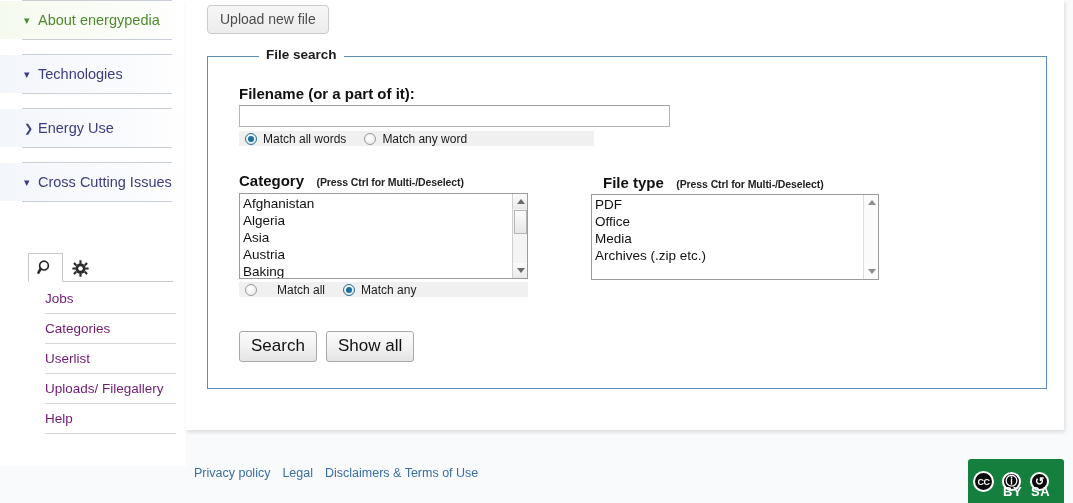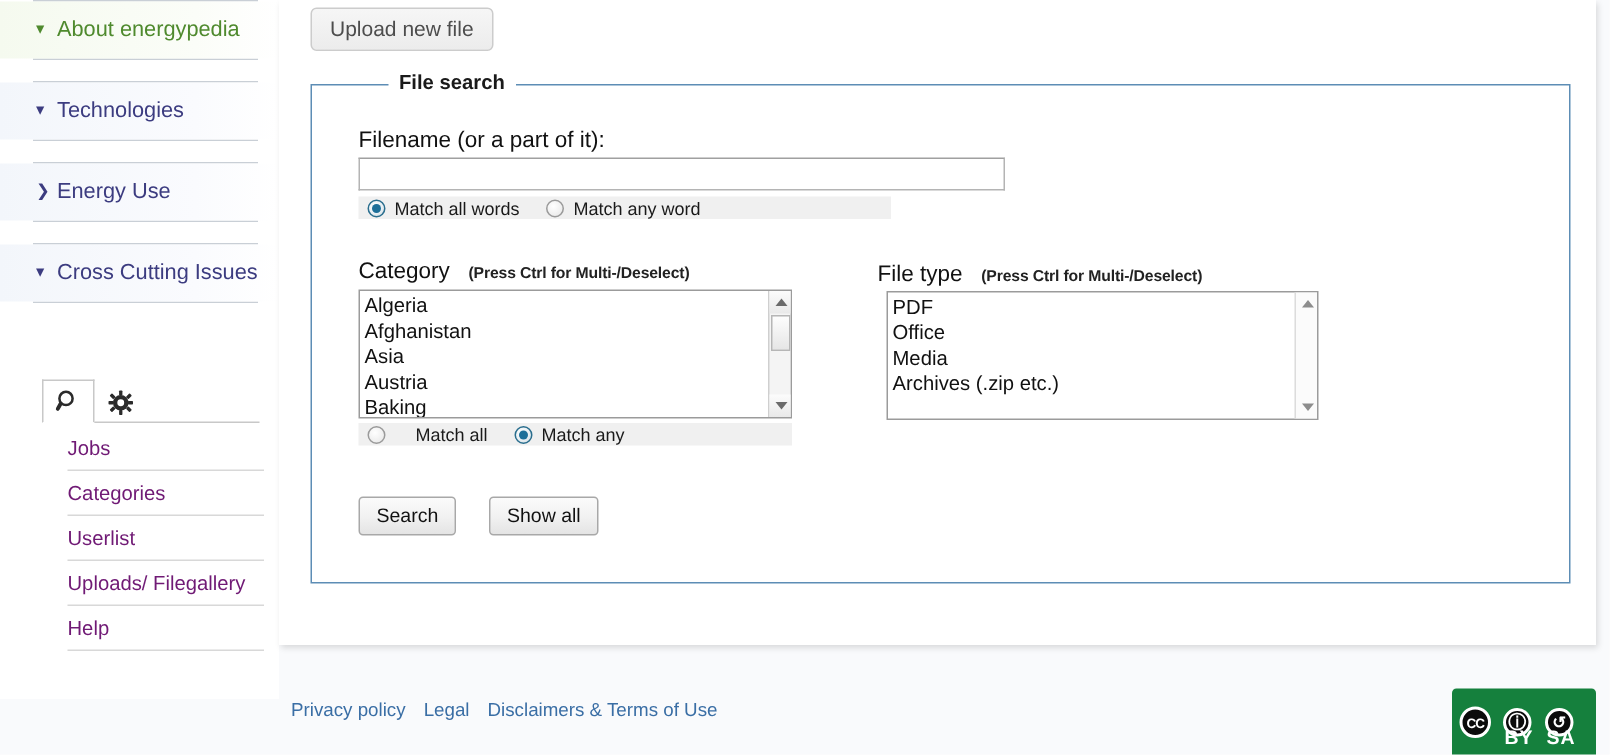--- a/index.html
+++ b/index.html
@@ -114,21 +114,21 @@
     background: #ffffff;
     padding: 0 7px;
     font-size: 13.5px;
     font-weight: bold;
     color: #1a1a1a;
     margin-left: 34px;
   }
 
   .fld-label {
     font-size: 15px;
-    font-weight: normal;
+    font-weight: bold;
     color: #111111;
   }
   .hint {
     font-size: 10.5px;
     font-weight: bold;
     color: #222222;
     letter-spacing: -0.1px;
   }
 
   #filename-label { position: absolute; left: 31px; top: 28px; }
@@ -179,21 +179,21 @@
     width: 6px; height: 6px;
     border-radius: 50%;
     background: #1d6f99;
   }
   .rb .rb-text {
     font-size: 12px;
     color: #1a1a1a;
   }
 
   #category-label { position: absolute; left: 31px; top: 115px; }
-  #filetype-label { position: absolute; left: 377px; top: 117px; }
+  #filetype-label { position: absolute; left: 395px; top: 117px; }
 
   .listbox {
     position: absolute;
     border: 1px solid #9b9b9b;
     background: #ffffff;
     overflow: hidden;
   }
   #category-listbox { left: 31px; top: 136px; width: 289px; height: 86px; }
   #filetype-listbox { left: 383px; top: 137px; width: 288px; height: 86px; }
 
@@ -235,21 +235,21 @@
     cursor: pointer;
   }
   #filetype-listbox .sb { background: #fbfbfb; border-left: 1px solid #dcdcdc; }
   #filetype-listbox .sb .arrow { background: #fbfbfb; }
   #filetype-listbox .sb .arrow.up i { border-bottom-color: #8d8d8d; }
   #filetype-listbox .sb .arrow.dn i { border-top-color: #8d8d8d; }
 
   .pbtn {
     position: absolute;
     padding: 4px 11px 5px 11px;
-    font-size: 13px;
+    font-size: 17px;
     color: #111111;
     background: linear-gradient(to bottom, #fbfbfb 0%, #f2f2f2 50%, #e4e4e4 100%);
     border: 1px solid #a8a8a8;
     border-radius: 3px;
     cursor: pointer;
   }
   #search-btn { left: 31px; top: 274px; }
   #showall-btn { left: 118px; top: 274px; }
 
   
@@ -412,22 +412,22 @@
         </div>
       </div>
 
       <div id="category-label">
         <span class="fld-label">Category</span>
         <span class="hint" style="margin-left:8px;">(Press Ctrl for Multi-/Deselect)</span>
       </div>
 
       <div id="category-listbox" class="listbox">
         <div class="lb-items">
+          <div class="lb-item">Afghanistan</div>
           <div class="lb-item">Algeria</div>
-          <div class="lb-item">Afghanistan</div>
           <div class="lb-item">Asia</div>
           <div class="lb-item">Austria</div>
           <div class="lb-item">Baking</div>
         </div>
         <div class="sb">
           <div class="arrow up">
               <i></i>
             </div>
           <div class="thumb"></div>
           <div class="arrow dn">

